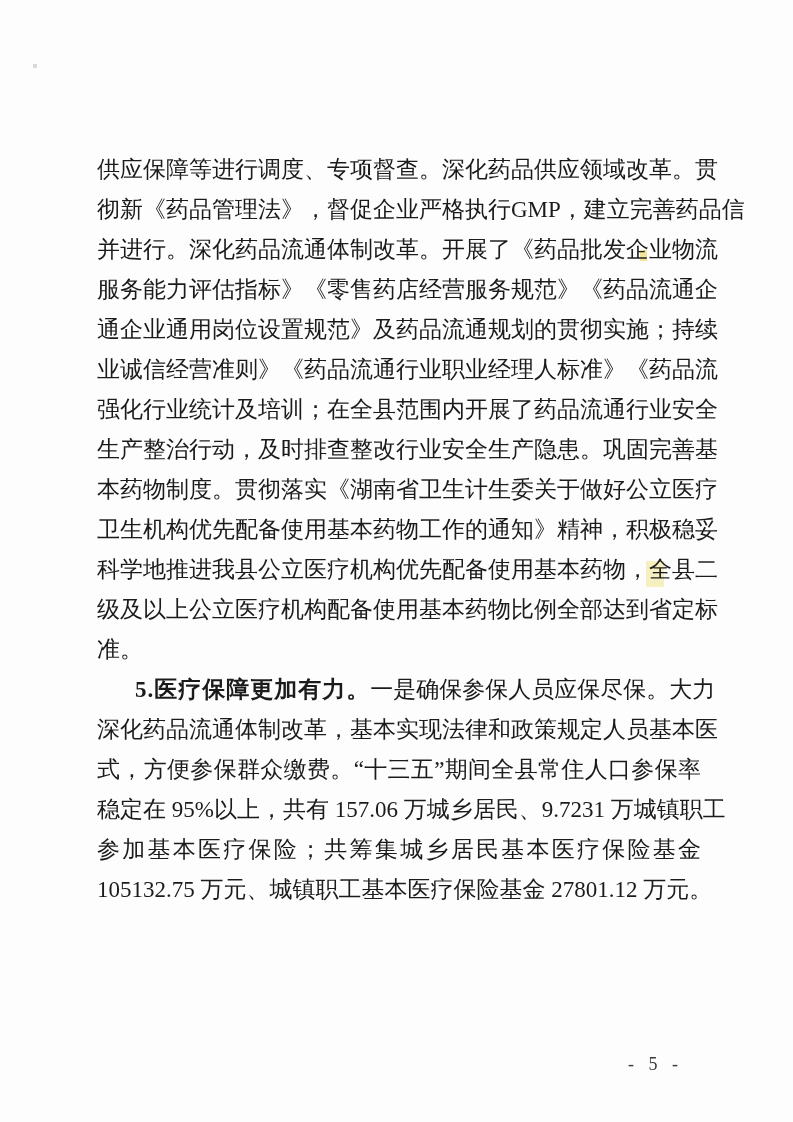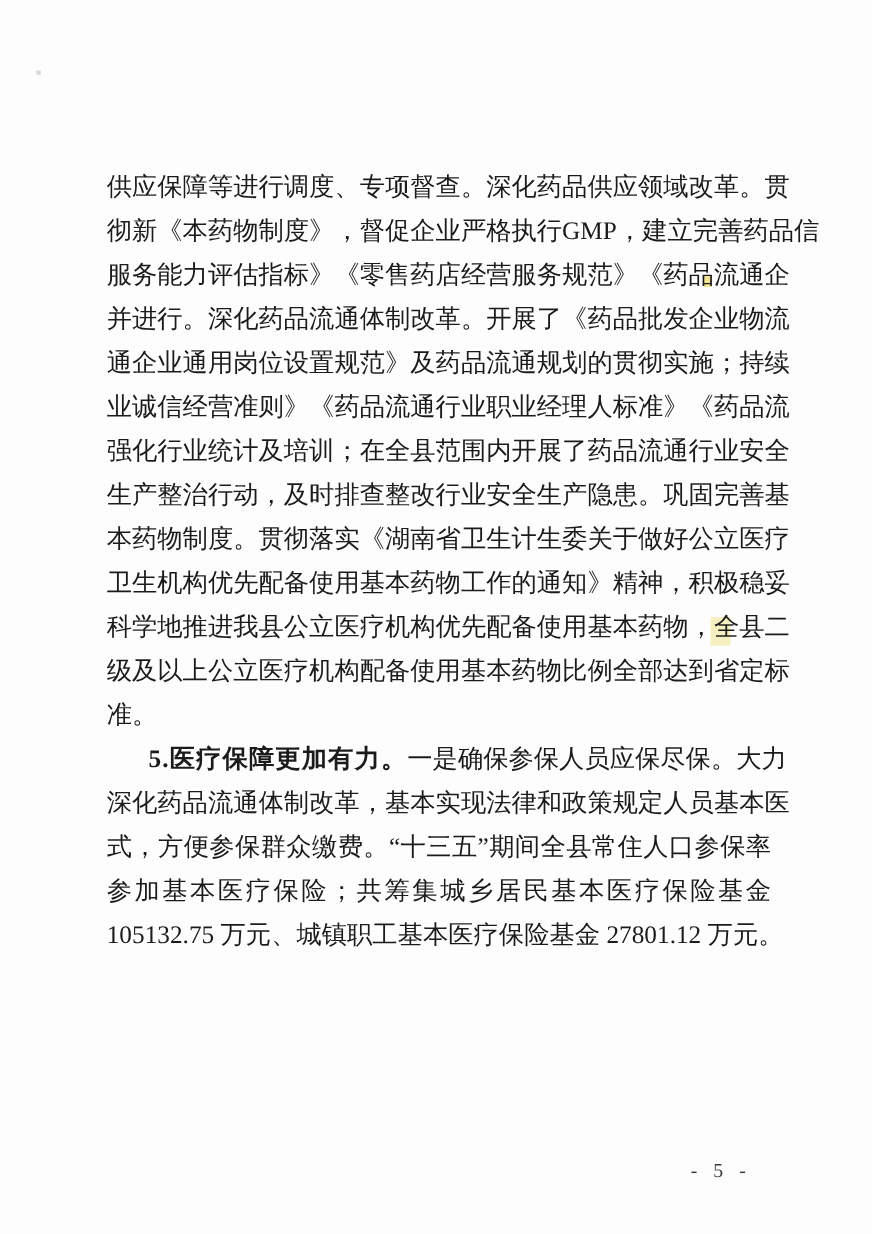--- a/index.html
+++ b/index.html
@@ -81,36 +81,37 @@
 
 <div class="page">
 
   <span class="artifact-speck"></span>
   <span class="artifact-highlight-chang"></span>
   <span class="artifact-highlight-yi"></span>
 
   <div class="textblock">
       <div class="para">
         <div class="line">供应保障等进行调度、专项督查。深化药品供应领域改革。贯</div>
-        <div class="line">彻新《本药物制度》，督促企业严格执行GMP，建立完善药品信</div>
+        <div class="line">彻新《药品管理法》，督促企业严格执行GMP，建立完善药品信</div>
+        <div class="line">并进行。深化药品流通体制改革。开展了《药品批发企业物流</div>
         <div class="line">服务能力评估指标》《零售药店经营服务规范》《药品流通企</div>
-        <div class="line">并进行。深化药品流通体制改革。开展了《药品批发企业物流</div>
         <div class="line">通企业通用岗位设置规范》及药品流通规划的贯彻实施；持续</div>
         <div class="line">业诚信经营准则》《药品流通行业职业经理人标准》《药品流</div>
         <div class="line">强化行业统计及培训；在全县范围内开展了药品流通行业安全</div>
         <div class="line">生产整治行动，及时排查整改行业安全生产隐患。巩固完善基</div>
         <div class="line">本药物制度。贯彻落实《湖南省卫生计生委关于做好公立医疗</div>
         <div class="line">卫生机构优先配备使用基本药物工作的通知》精神，积极稳妥</div>
         <div class="line">科学地推进我县公立医疗机构优先配备使用基本药物，全县二</div>
         <div class="line">级及以上公立医疗机构配备使用基本药物比例全部达到省定标</div>
         <div class="line last">准。</div>
       </div>
       <div class="para">
         <div class="line indent"><span class="bold">5.医疗保障更加有力。</span>一是确保参保人员应保尽保。大力</div>
         <div class="line">深化药品流通体制改革，基本实现法律和政策规定人员基本医</div>
         <div class="line">式，方便参保群众缴费。“十三五”期间全县常住人口参保率</div>
+        <div class="line">稳定在 95%以上，共有 157.06 万城乡居民、9.7231 万城镇职工</div>
         <div class="line">参加基本医疗保险；共筹集城乡居民基本医疗保险基金</div>
         <div class="line last">105132.75 万元、城镇职工基本医疗保险基金 27801.12 万元。</div>
       </div>
     </div>
 
   <div class="footer-pagenum">- 5 -</div>
 </div>
 
 </body></html>

